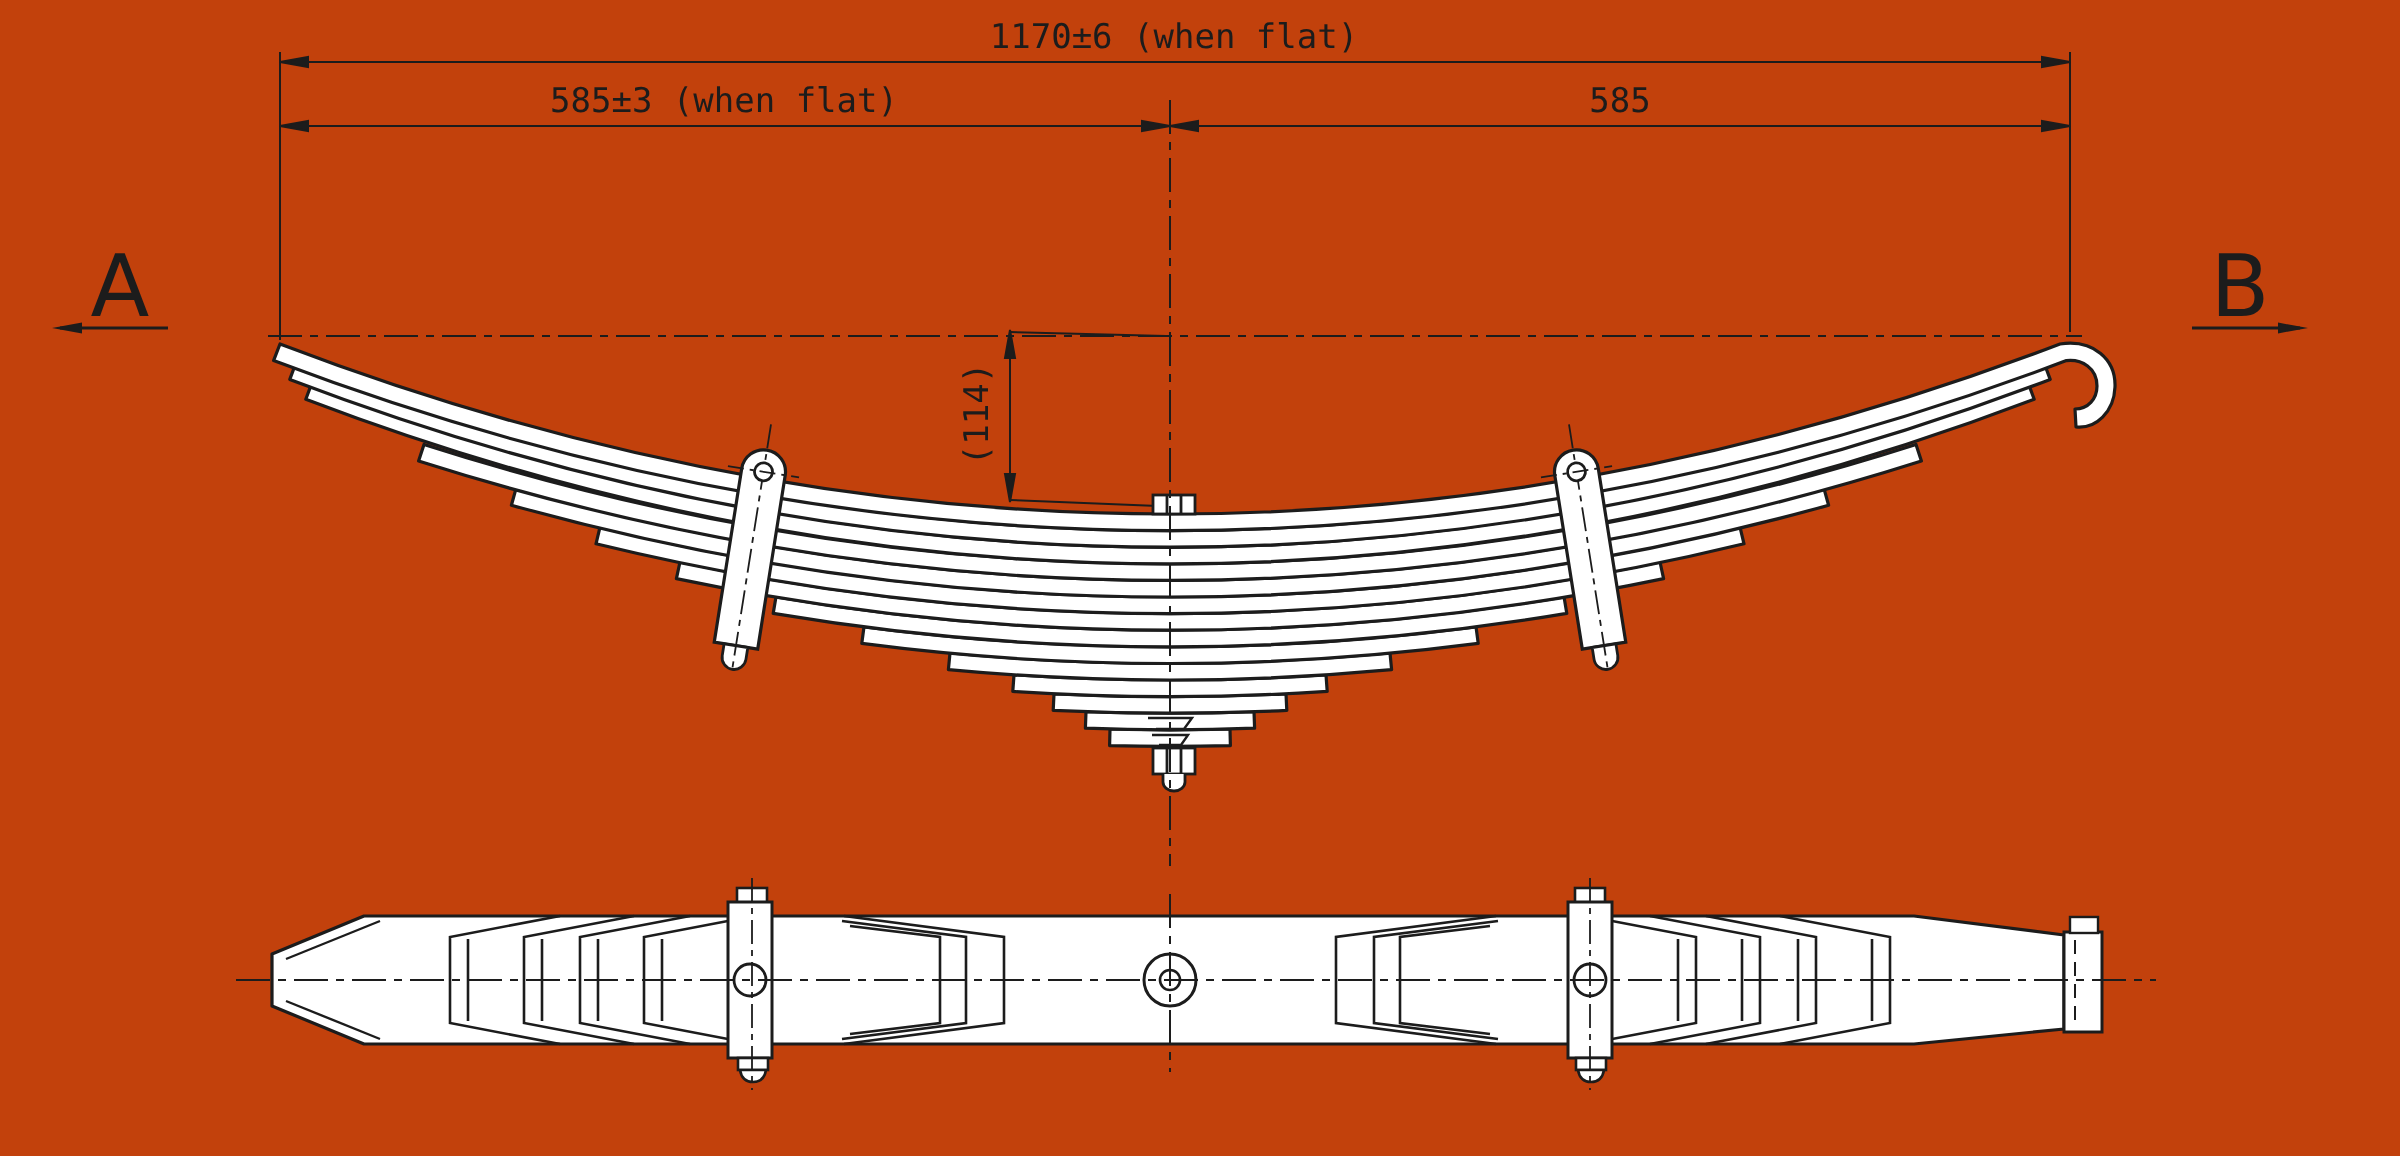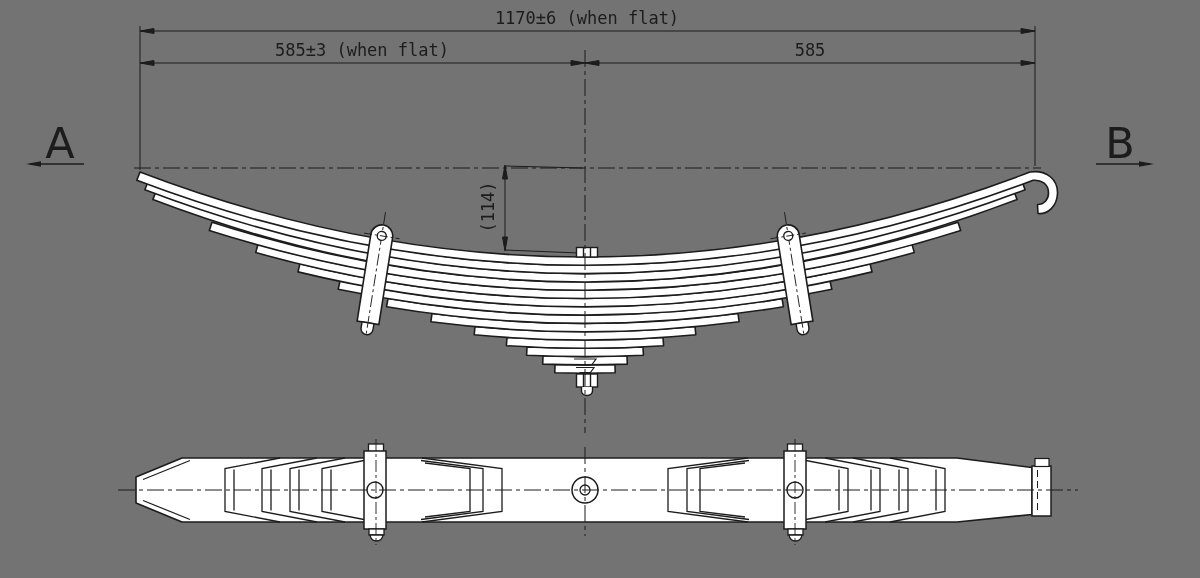--- a/index.html
+++ b/index.html
@@ -1,16 +1,16 @@
 <!DOCTYPE html>
 <html><head>
 <meta charset="utf-8">
 <style>
   html,body{margin:0;padding:0;background:#ffffff;}
-  #canvas{position:relative;width:1200px;height:578px;background:#737373;overflow:hidden;
+  #canvas{position:relative;width:1200px;height:578px;background:#c2410c;overflow:hidden;
           font-family:"DejaVu Sans Mono", monospace;}
   svg{display:block;}
   .dimtext{font-family:"DejaVu Sans Mono", monospace;font-size:17px;fill:#1c1c1c;}
   .sectext{font-family:"DejaVu Sans", sans-serif;font-size:43px;fill:#1c1c1c;}
 </style>
 </head>
 <body>
 
 <div id="canvas">
 <svg width="1200" height="578" viewBox="0 0 1200 578">

